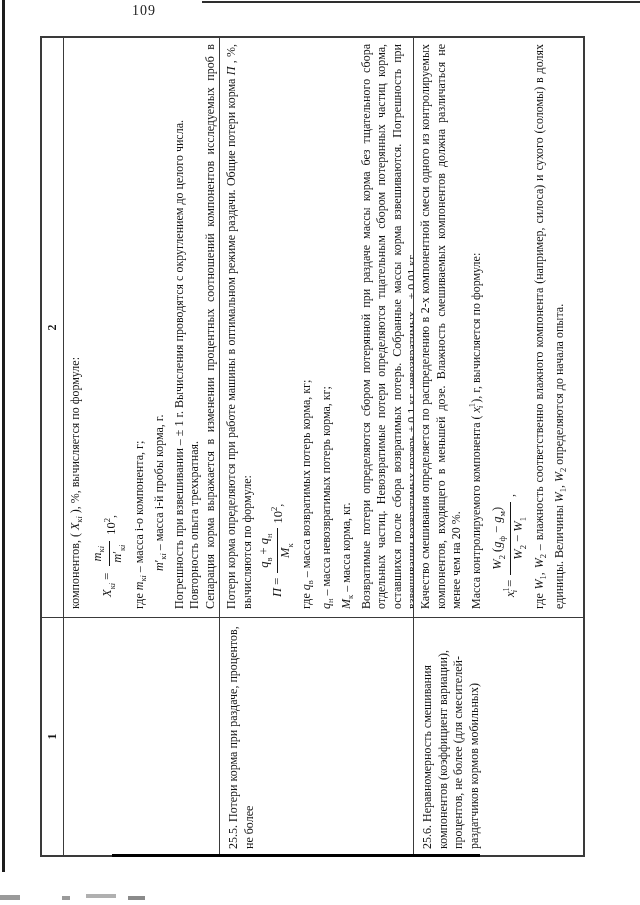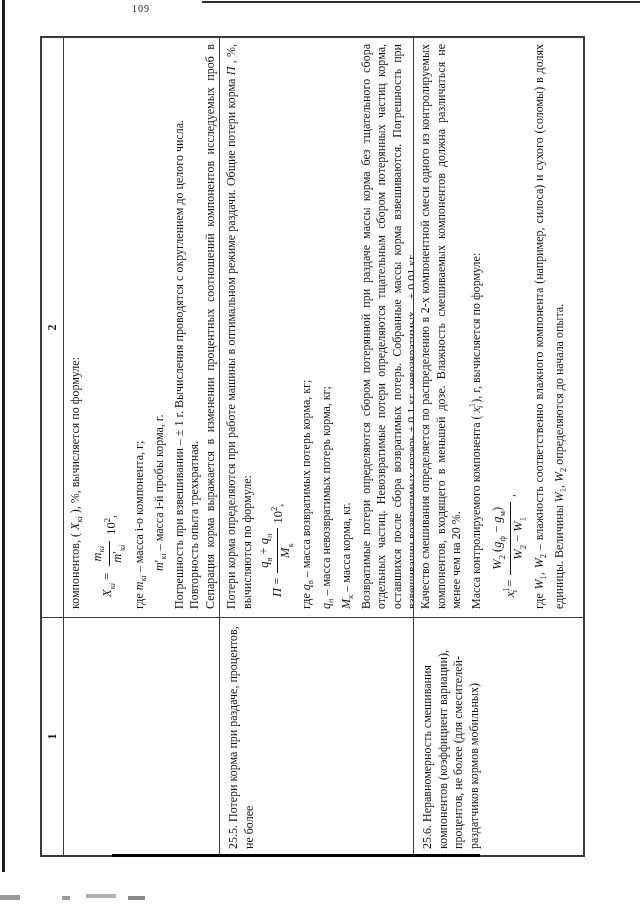--- a/index.html
+++ b/index.html
@@ -1,21 +1,21 @@
 <!DOCTYPE html>
 <html><head>
 <meta charset="utf-8">
 <style>
   html,body{margin:0;padding:0;background:#e8e8e8;}
   .page{position:relative;width:640px;height:905px;background:#ffffff;overflow:hidden;
         font-family:"Liberation Serif","DejaVu Serif",serif;color:#151515;}
   
   .edge-left{position:absolute;left:2px;top:0;width:3px;height:872px;background:#1c1c1c;}
   .edge-top{position:absolute;left:202px;top:1px;width:438px;height:2px;background:#2e2e2e;}
-  .pageno{position:absolute;left:132px;top:3px;font-size:10px;letter-spacing:1px;color:#222;}
+  .pageno{position:absolute;left:132px;top:3px;font-size:14px;letter-spacing:1px;color:#222;}
   .smudge{position:absolute;background:#9a9a9a;}
   .dark-seg{position:absolute;background:#000;}
   
   .rot{position:absolute;left:0;top:0;width:905px;height:640px;
        transform:translateY(905px) rotate(-90deg);transform-origin:0 0;}
   .gtable{position:absolute;left:48px;top:40px;width:821px;height:545px;
           border:2px solid #3a3a3a;box-sizing:border-box;display:flex;flex-direction:column;}
   .trow{display:flex;box-sizing:border-box;border-bottom:1px solid #3a3a3a;}
   .trow:last-child{border-bottom:none;}
   .th,.td{box-sizing:border-box;overflow:hidden;}

